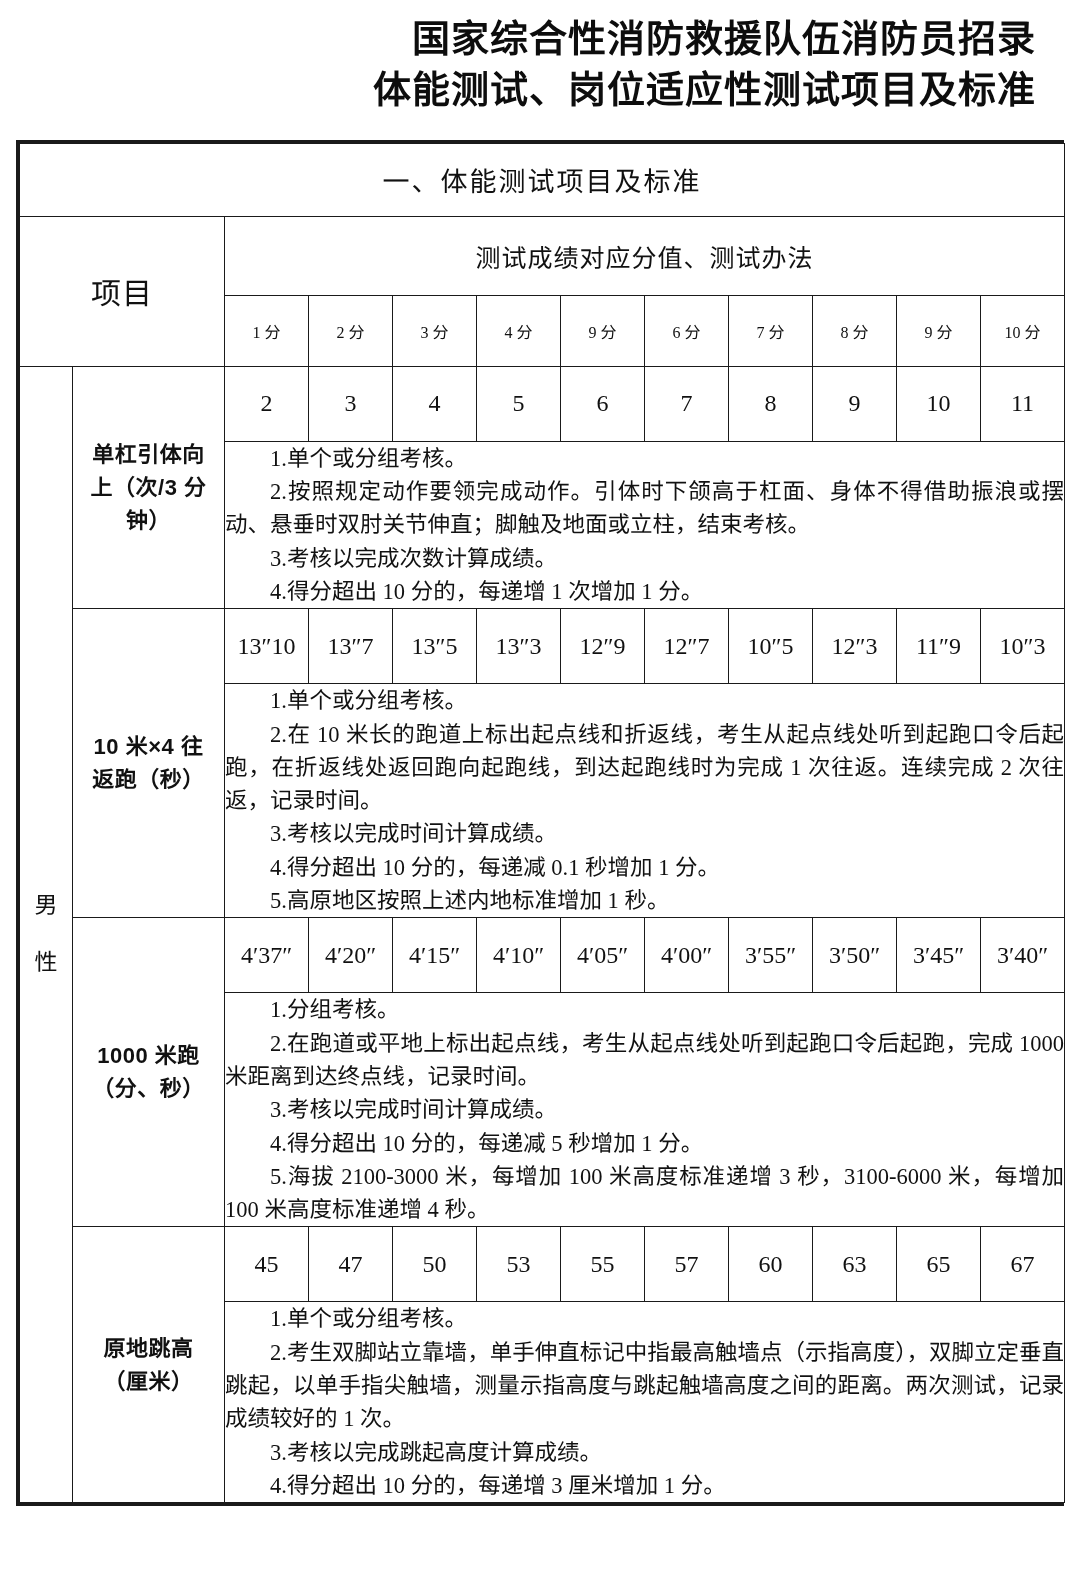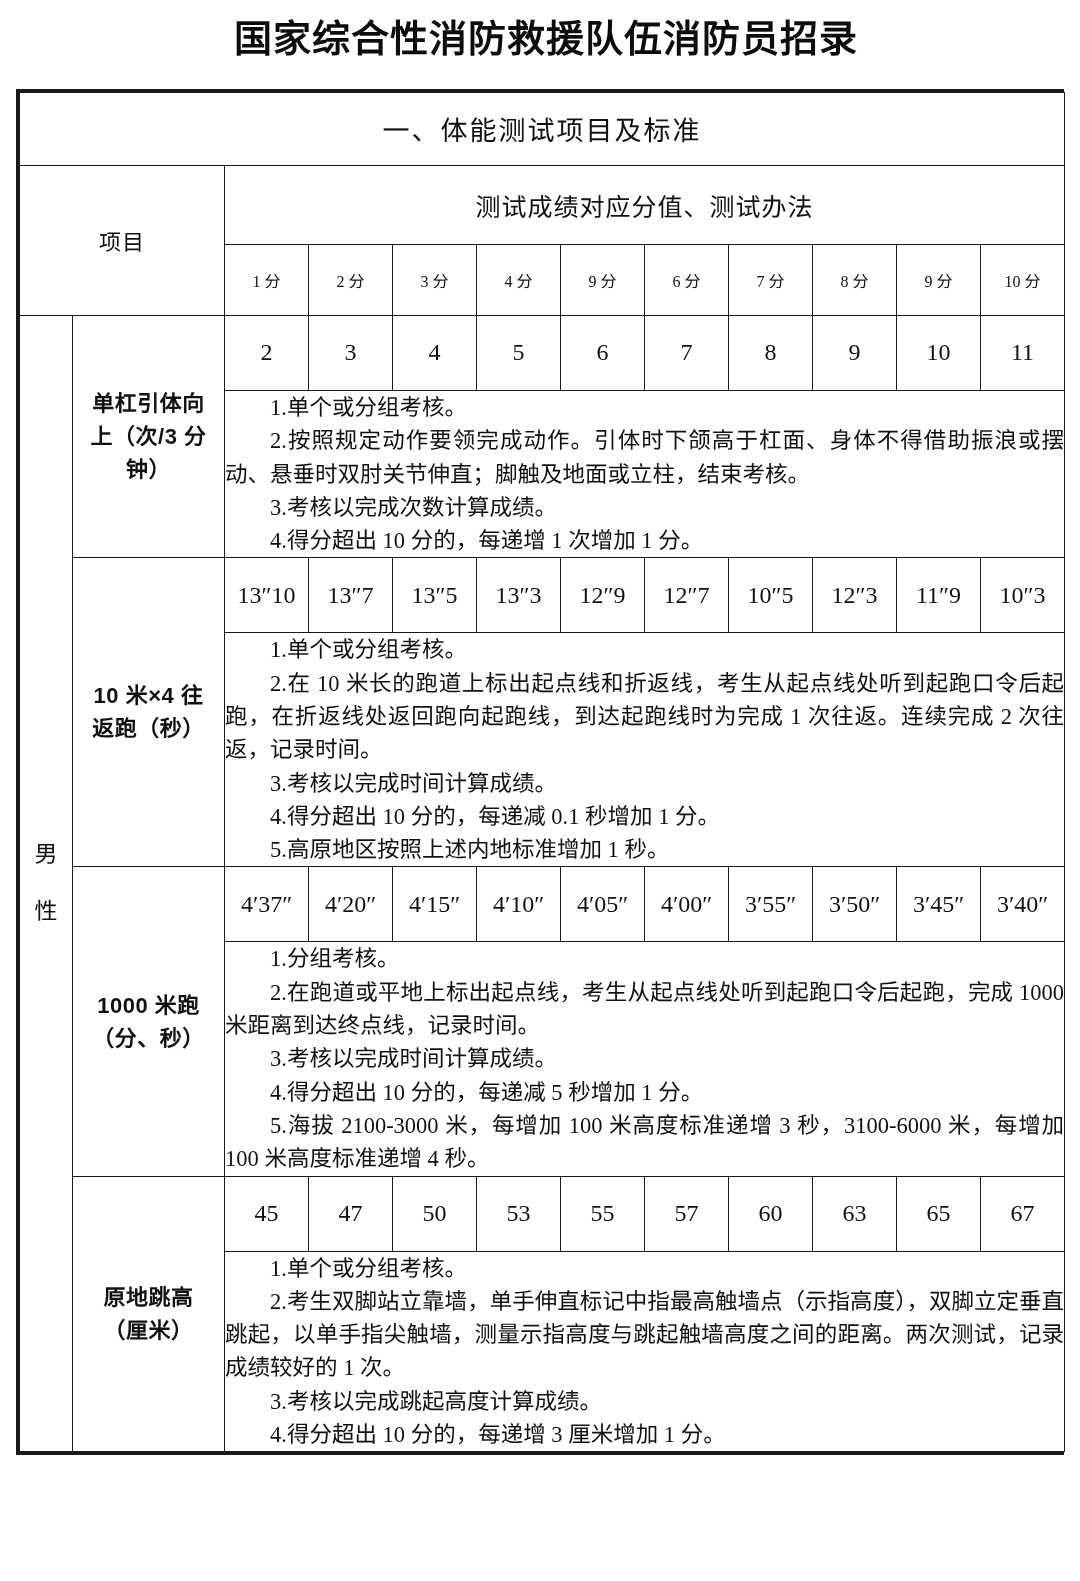--- a/index.html
+++ b/index.html
@@ -14,22 +14,22 @@
   .page{
     width:1080px;
     min-height:1581px;
     box-sizing:border-box;
     position:relative;
     background:#fff;
   }
 
   
   .doc-title{
-    padding:14px 28px 10px 40px;
-    text-align:center;
+    padding:14px 44px 10px 40px;
+    text-align:right;
   }
   .doc-title .line{
     font-family:"Liberation Sans","DejaVu Sans",sans-serif;
     font-weight:bold;
     font-size:38px;
     line-height:1.34;
     letter-spacing:1px;
     color:#0d0d0d;
     white-space:nowrap;
   }
@@ -59,21 +59,21 @@
     text-align:center;
     font-size:27px;
     letter-spacing:2px;
     height:72px;
     color:#111;
   }
 
   
   .item-head{
     text-align:center;
-    font-size:22px;
+    font-size:30px;
     letter-spacing:1px;
     margin-top:24px;
   }
 
   
   .score-head{
     text-align:center;
     font-size:25px;
     letter-spacing:1px;
     height:78px;
@@ -135,20 +135,21 @@
     text-indent:2em;
   }
 </style>
 </head>
 <body>
 
 <div class="page">
 
   <div class="doc-title">
     <div class="line">国家综合性消防救援队伍消防员招录</div>
+    <div class="line">体能测试、岗位适应性测试项目及标准</div>
   </div>
 
   <div class="table-wrap">
     <table class="std">
       <colgroup>
         <col style="width:53px">
         <col style="width:152px">
         <col style="width:84px">
           <col style="width:84px">
           <col style="width:84px">

